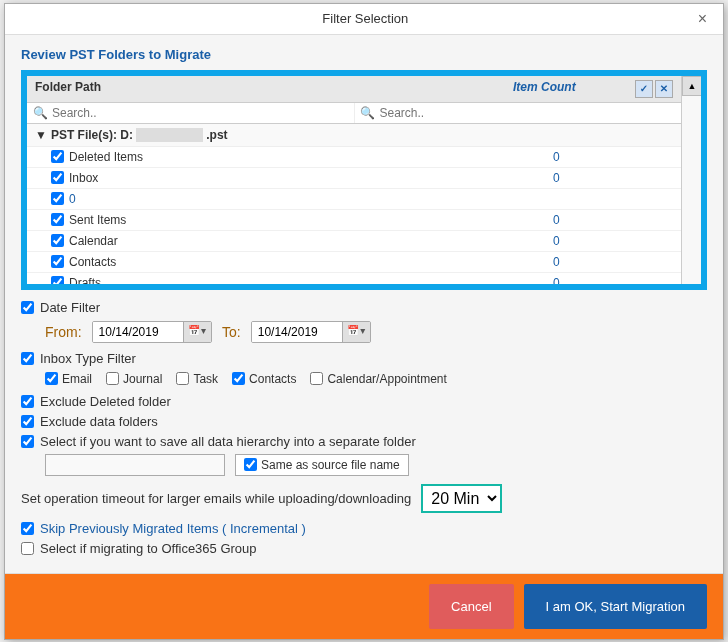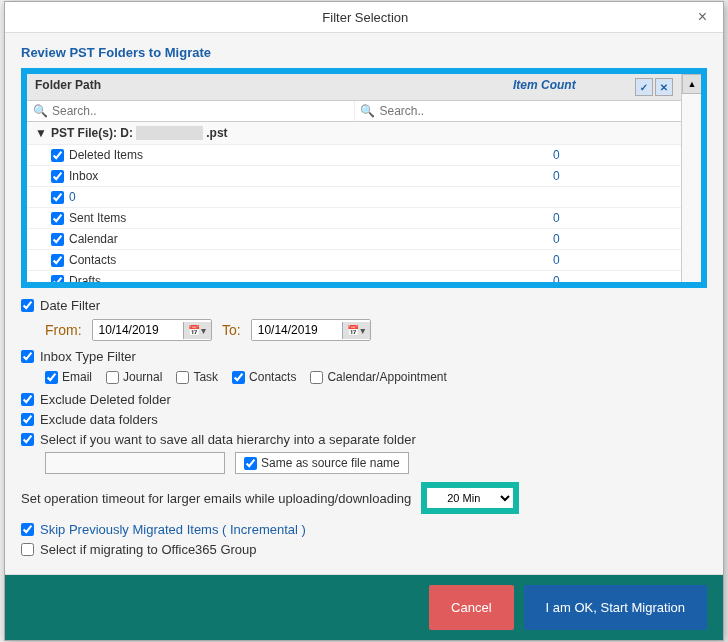--- a/index.html
+++ b/index.html
@@ -130,21 +130,20 @@
     .date-row {
       display: flex;
       align-items: center;
       gap: 10px;
       margin-left: 24px;
       margin-bottom: 8px;
     }
     .date-label { font-size: 14px; color: #a16207; }
     .date-input-wrap {
       display: flex;
-      align-items: center;
       border: 1px solid #aaa;
       background: #fff;
       border-radius: 2px;
       overflow: hidden;
     }
     .date-input-wrap input {
       border: none;
       outline: none;
       padding: 3px 6px;
       font-size: 12px;
@@ -206,40 +205,40 @@
       background: #fff;
     }
     .timeout-row {
       display: flex;
       align-items: center;
       gap: 10px;
       margin-bottom: 8px;
     }
     .timeout-label { font-size: 13px; color: #333; }
     .timeout-select {
-      border: 6px solid #14b8a6;
-      padding: 3px 16px;
-      font-size: 11px;
+      border: 2px solid #14b8a6;
+      padding: 3px 4px;
+      font-size: 16px;
       background: #fff;
       outline: none;
     }
     .skip-row {
       display: flex;
       align-items: center;
       gap: 6px;
       margin-bottom: 5px;
     }
     .skip-row label { font-size: 13px; color: #1a5fa8; }
     .footer {
       display: flex;
       justify-content: flex-end;
       gap: 10px;
       padding: 10px 16px;
       border-top: 1px solid #ddd;
-      background: #0f766e;
+      background: #f97316;
     }
     .btn-cancel {
       background: #e05c5c;
       color: #fff;
       border: none;
       padding: 7px 22px;
       font-size: 13px;
       cursor: pointer;
       border-radius: 2px;
     }

